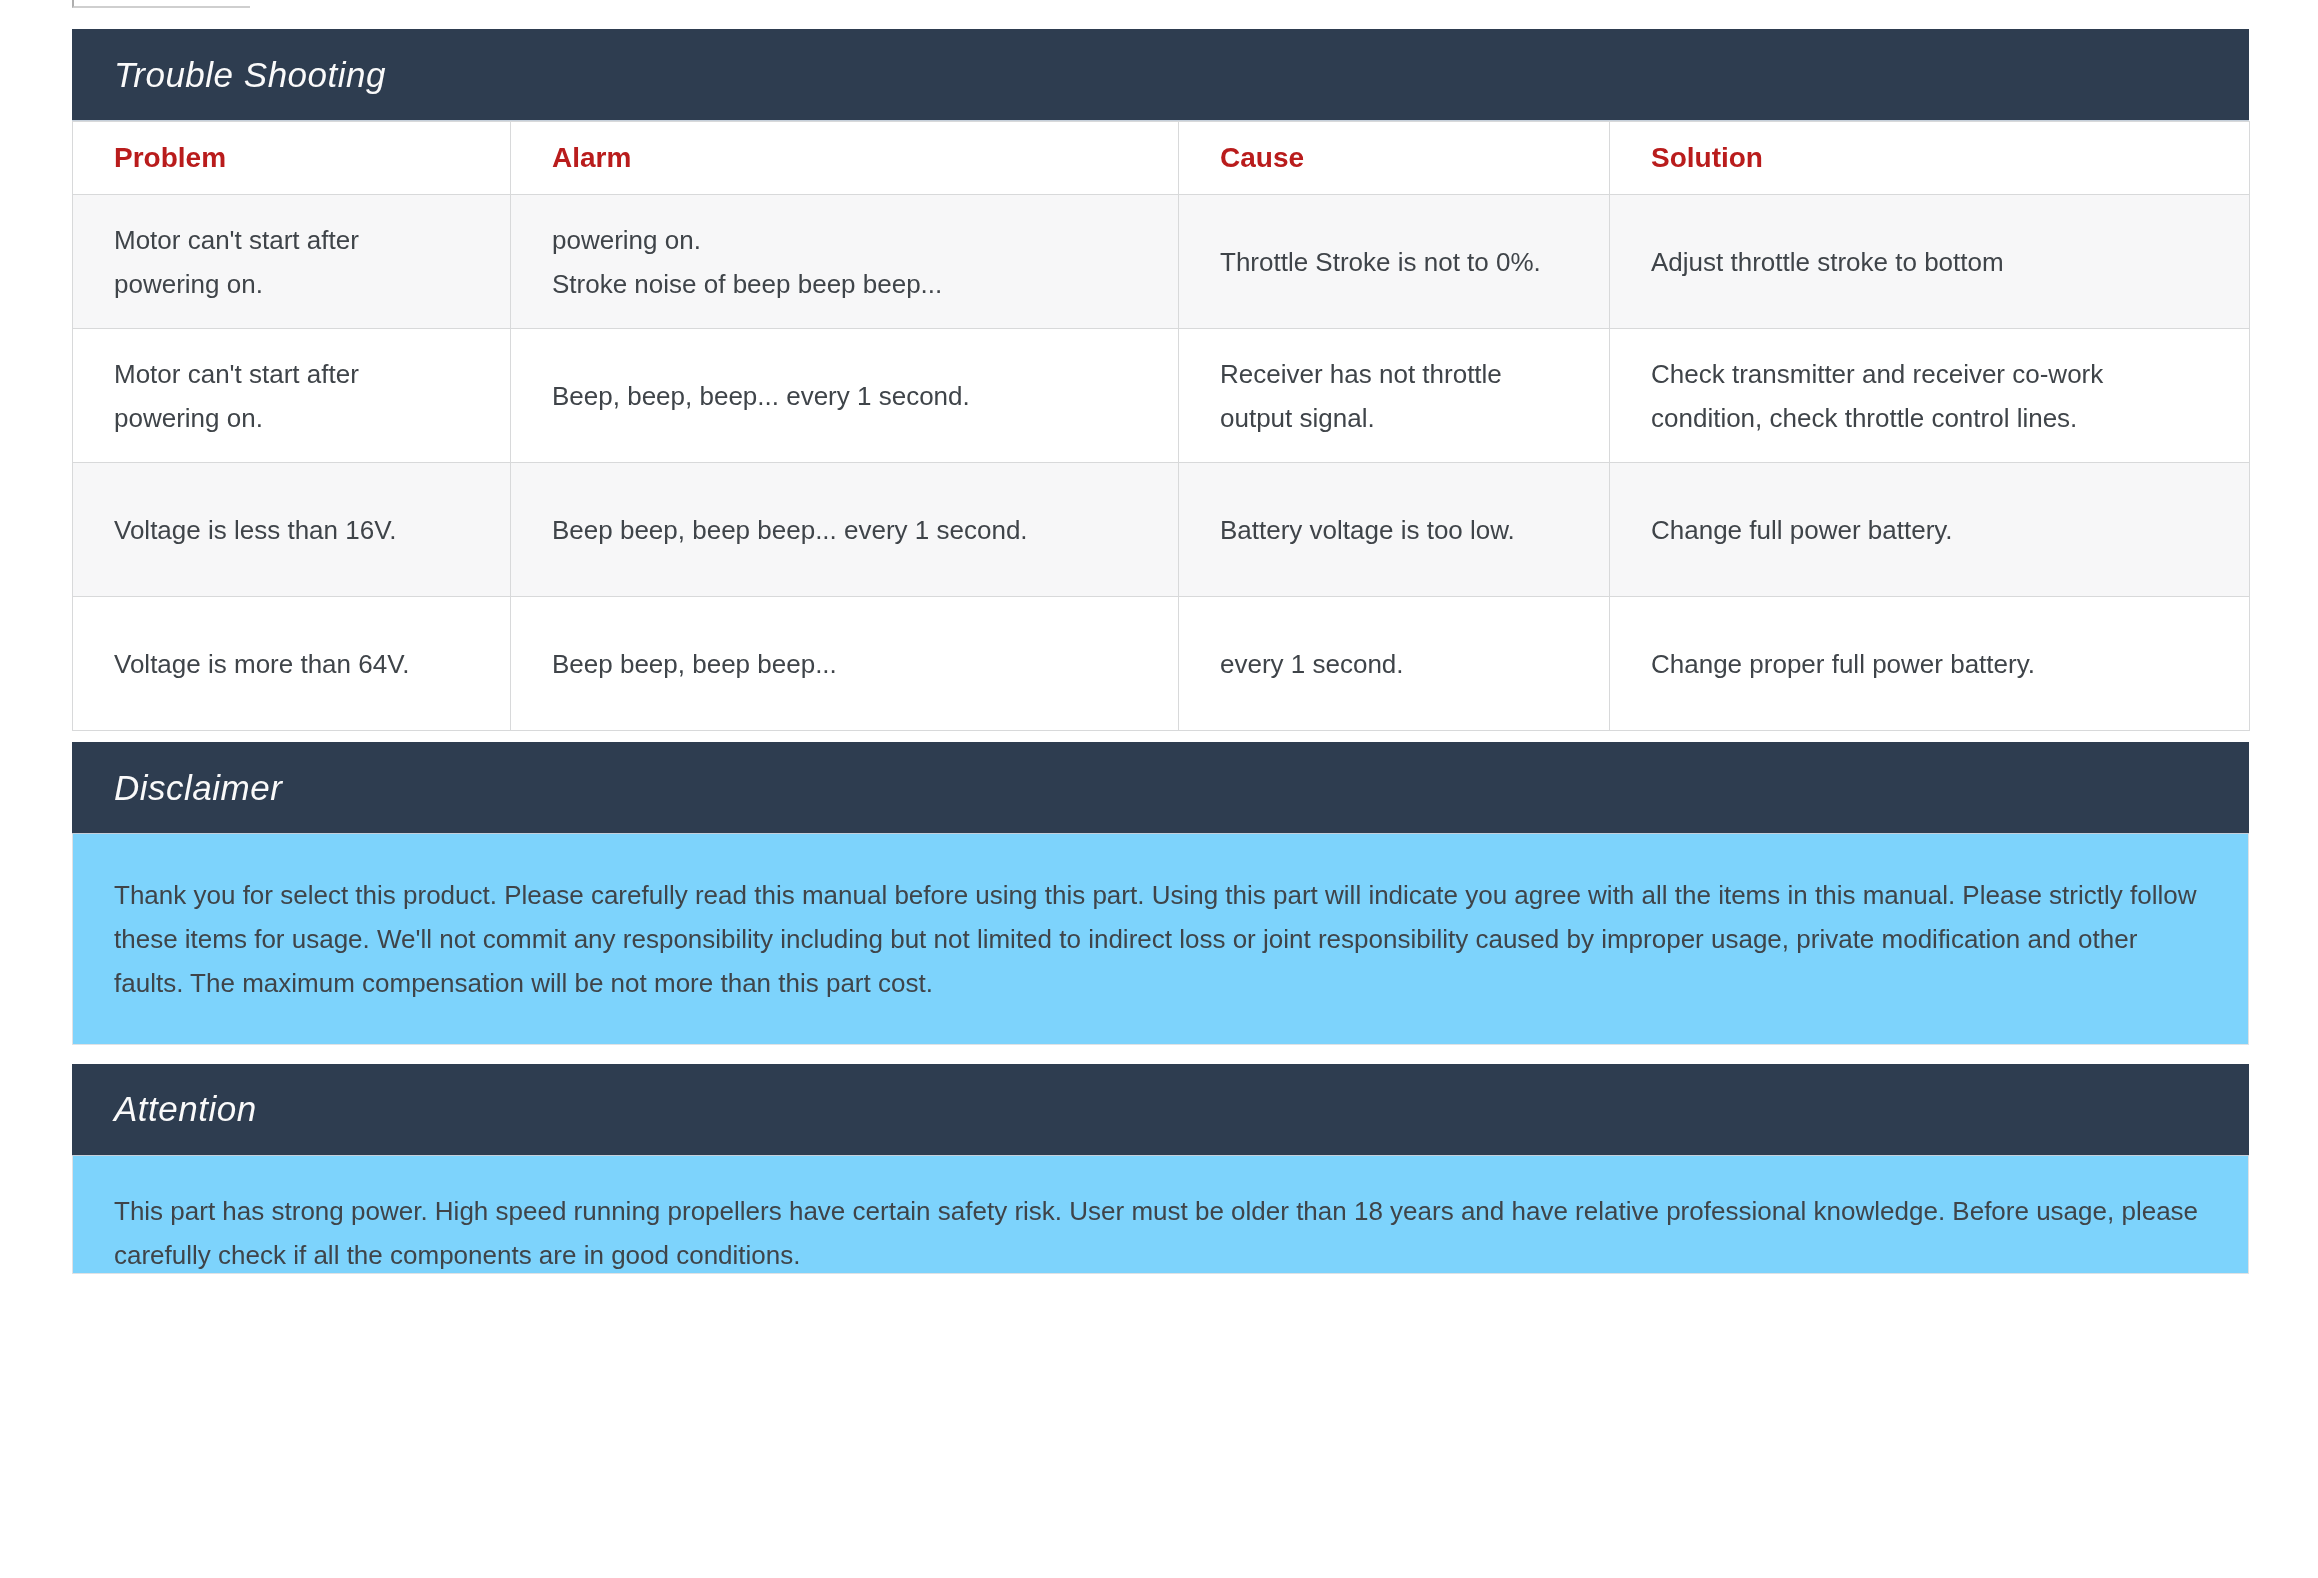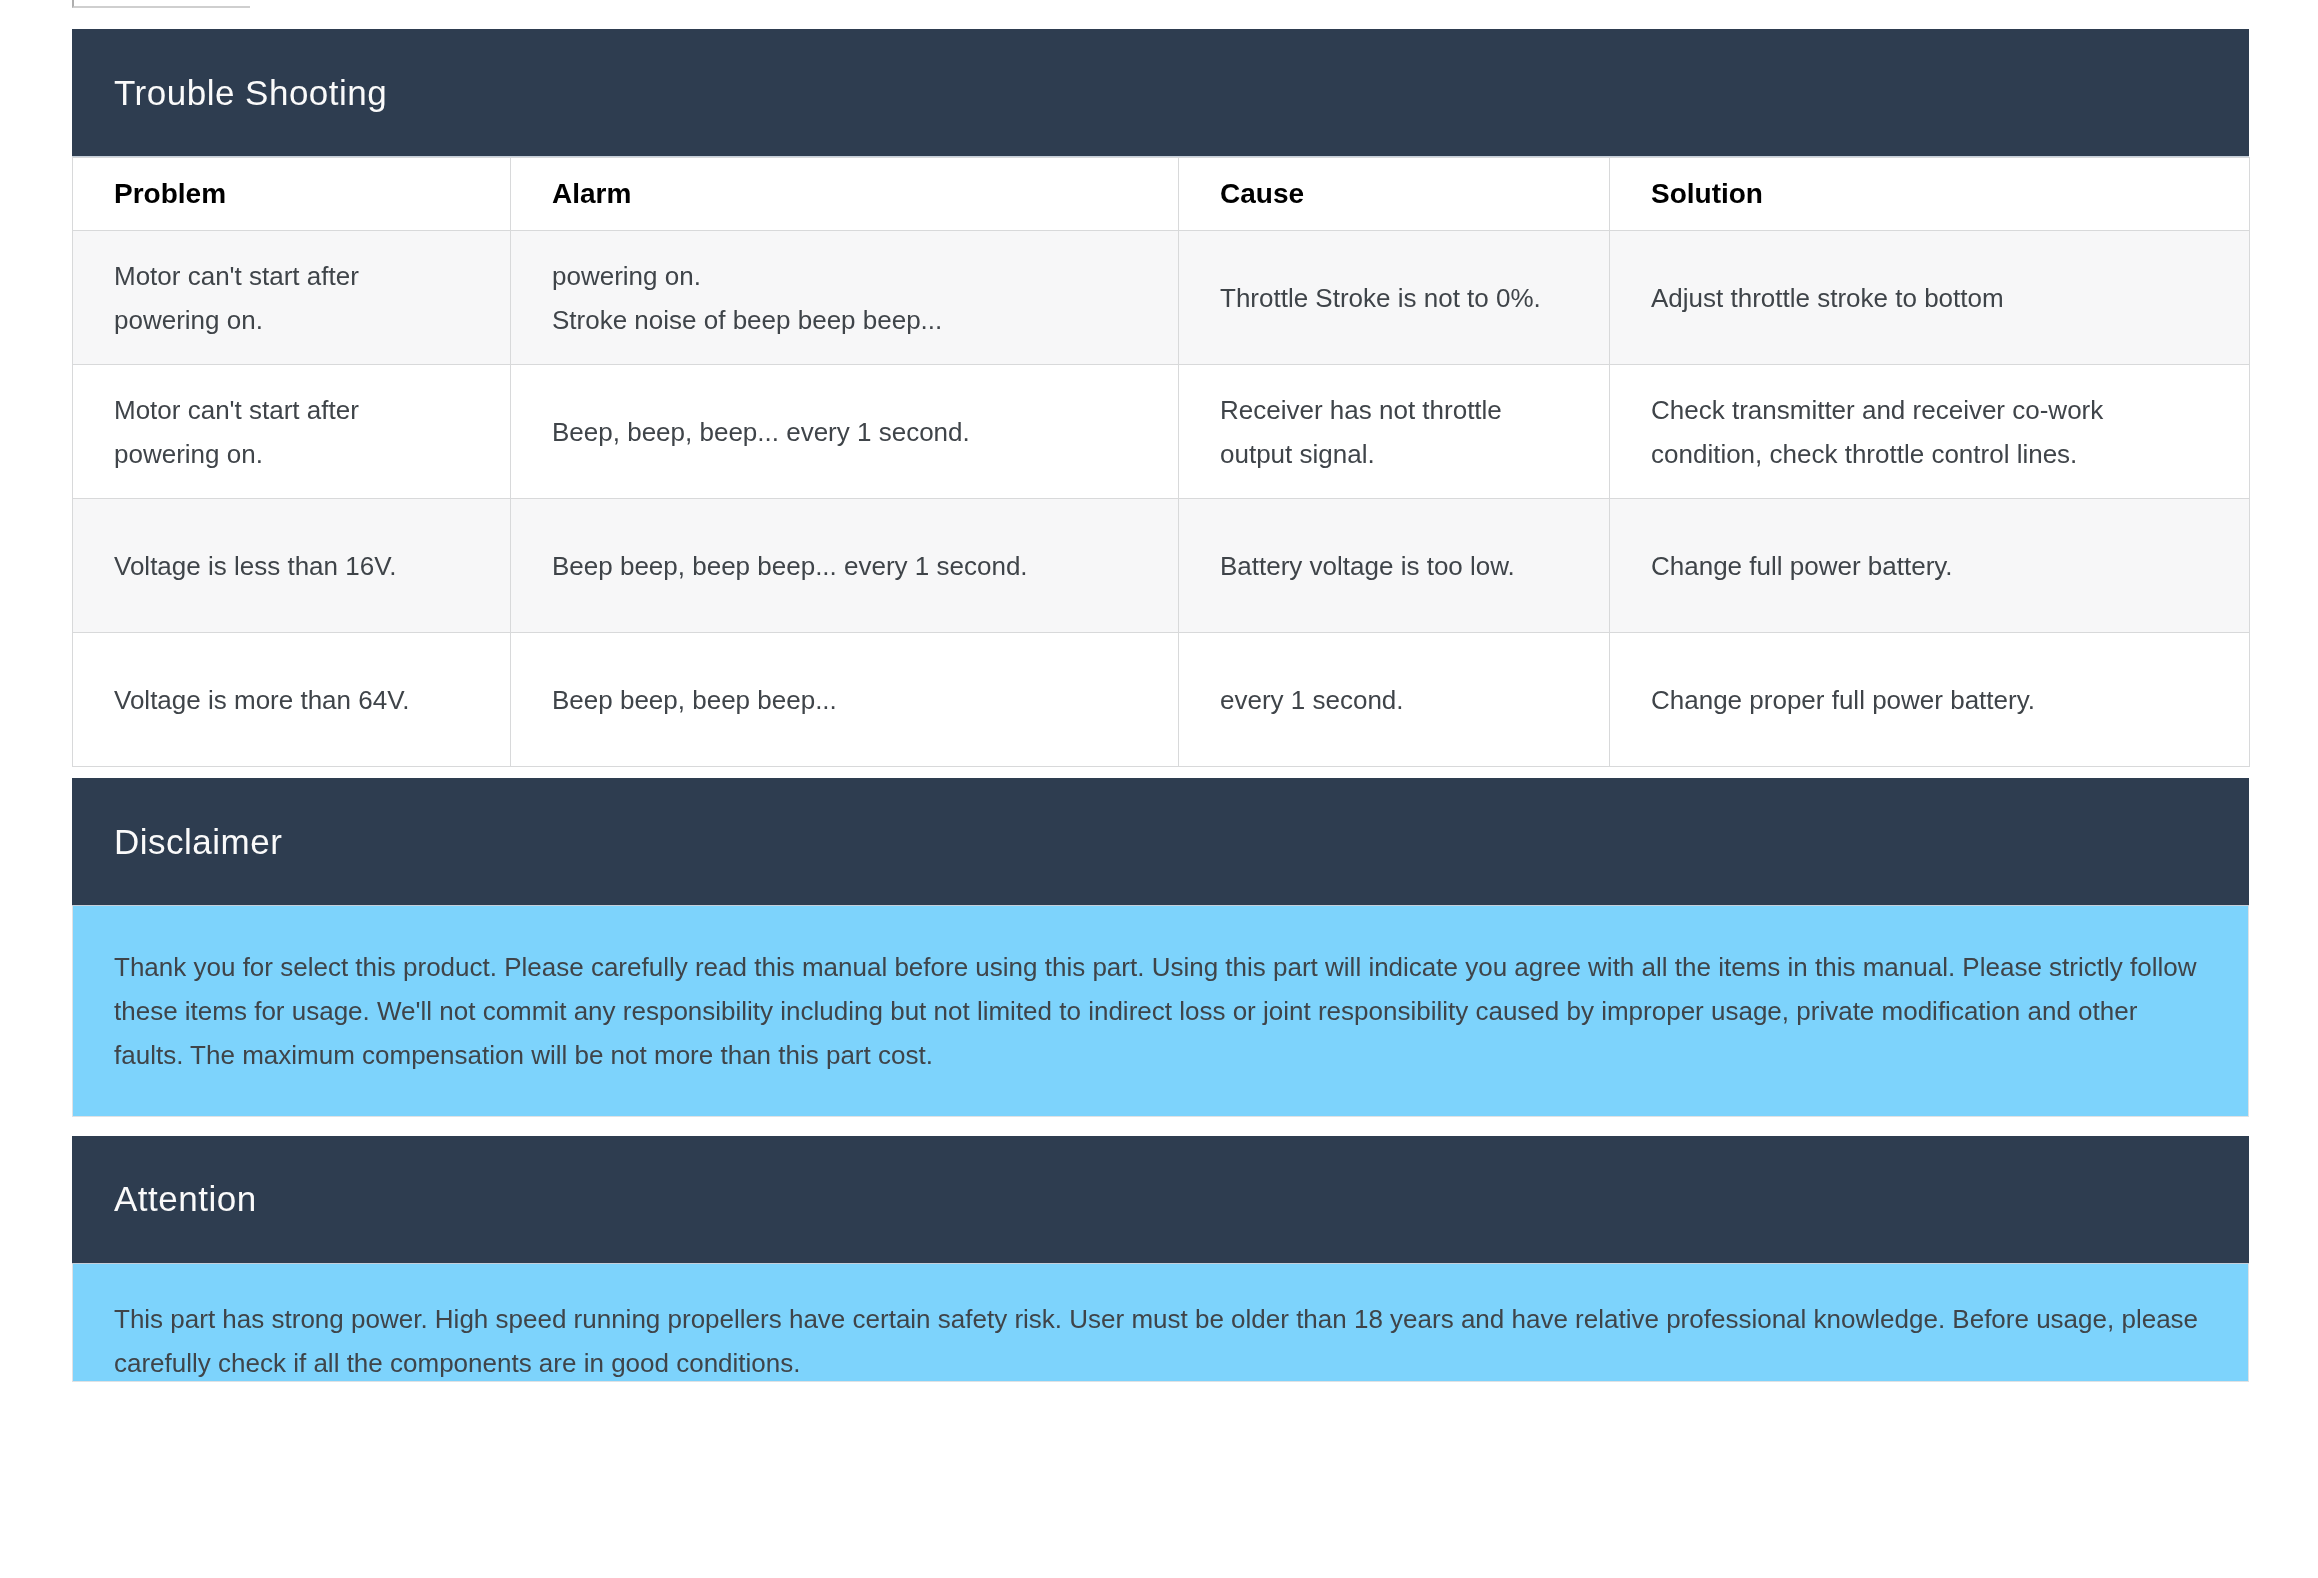--- a/index.html
+++ b/index.html
@@ -28,30 +28,31 @@
 
   .content {
     position: absolute;
     left: 72px;
     top: 29px;
     width: 2177px;
   }
 
   .section-header {
     box-sizing: border-box;
-    height: 128px;
+    height: 92px;
     background: #2e3d50;
     color: #fafafa;
     display: flex;
     align-items: center;
     padding-left: 42px;
     font-size: 35px;
     font-weight: 400;
     letter-spacing: 0.5px;
     border-bottom: 1.9px solid #c5cfda;
+    font-style: italic;
   }
 
   .section-ts { margin-bottom: 11px; }
   .section-disclaimer { margin-bottom: 18.6px; }
 
   table.ts-table {
     border-collapse: collapse;
     width: 100%;
     table-layout: fixed;
     background: #ffffff;
@@ -66,21 +67,21 @@
     border: 1.9px solid #d8d9da;
     text-align: left;
     vertical-align: middle;
     padding: 16.7px 41px 16.7px 41px;
     overflow: hidden;
   }
   .ts-table th {
     height: 73px;
     font-size: 28px;
     font-weight: 700;
-    color: #000000;
+    color: #b91c1c;
     background: #ffffff;
     padding-top: 0;
     padding-bottom: 0;
   }
   .ts-table td {
     height: 134px;
     font-size: 26px;
     line-height: 44px;
     color: #3f4449;
     background: #ffffff;

